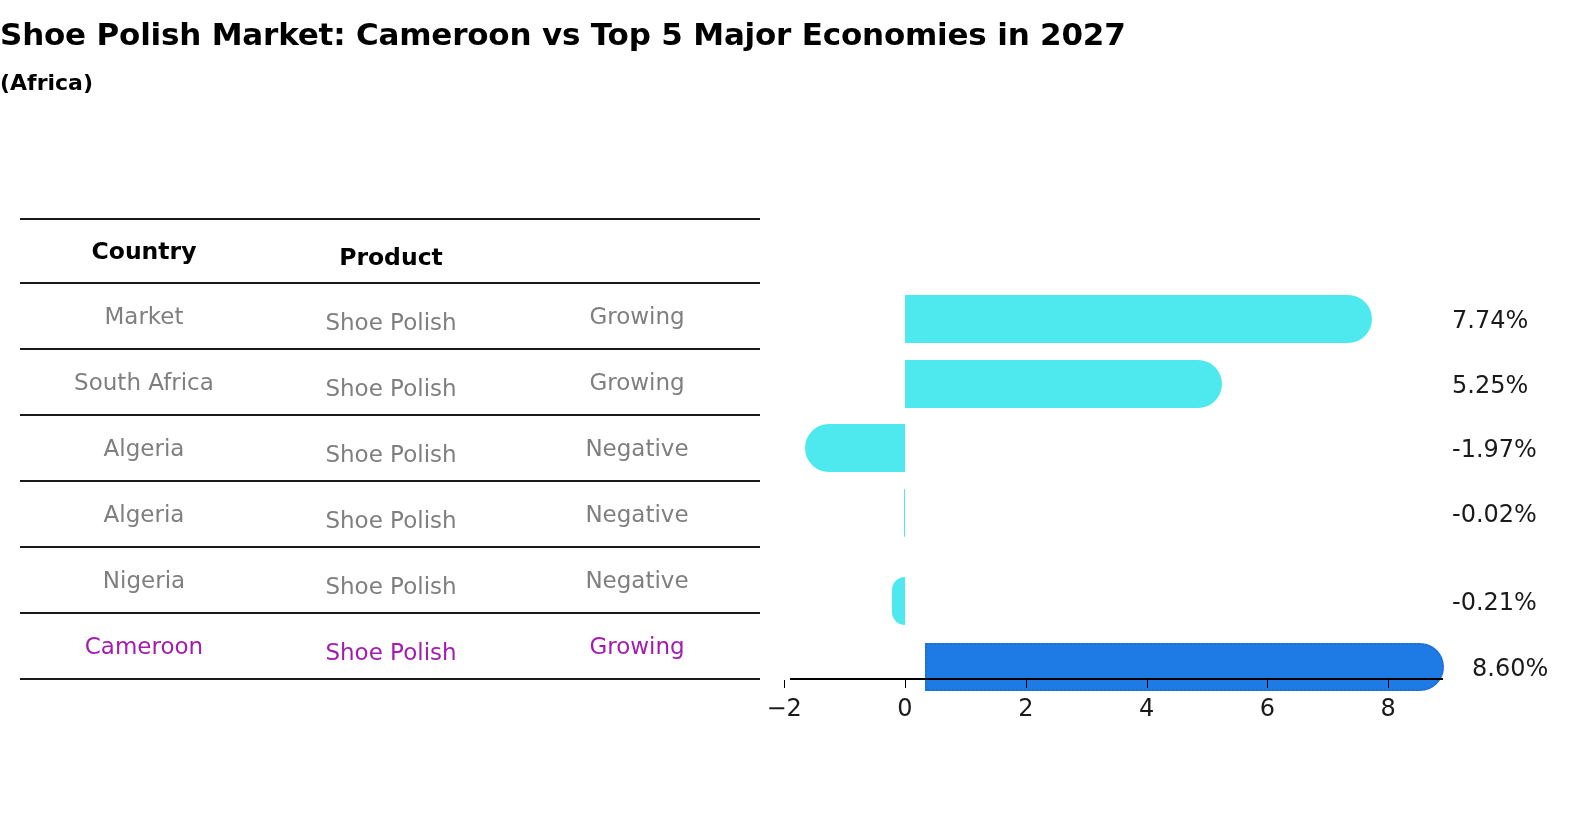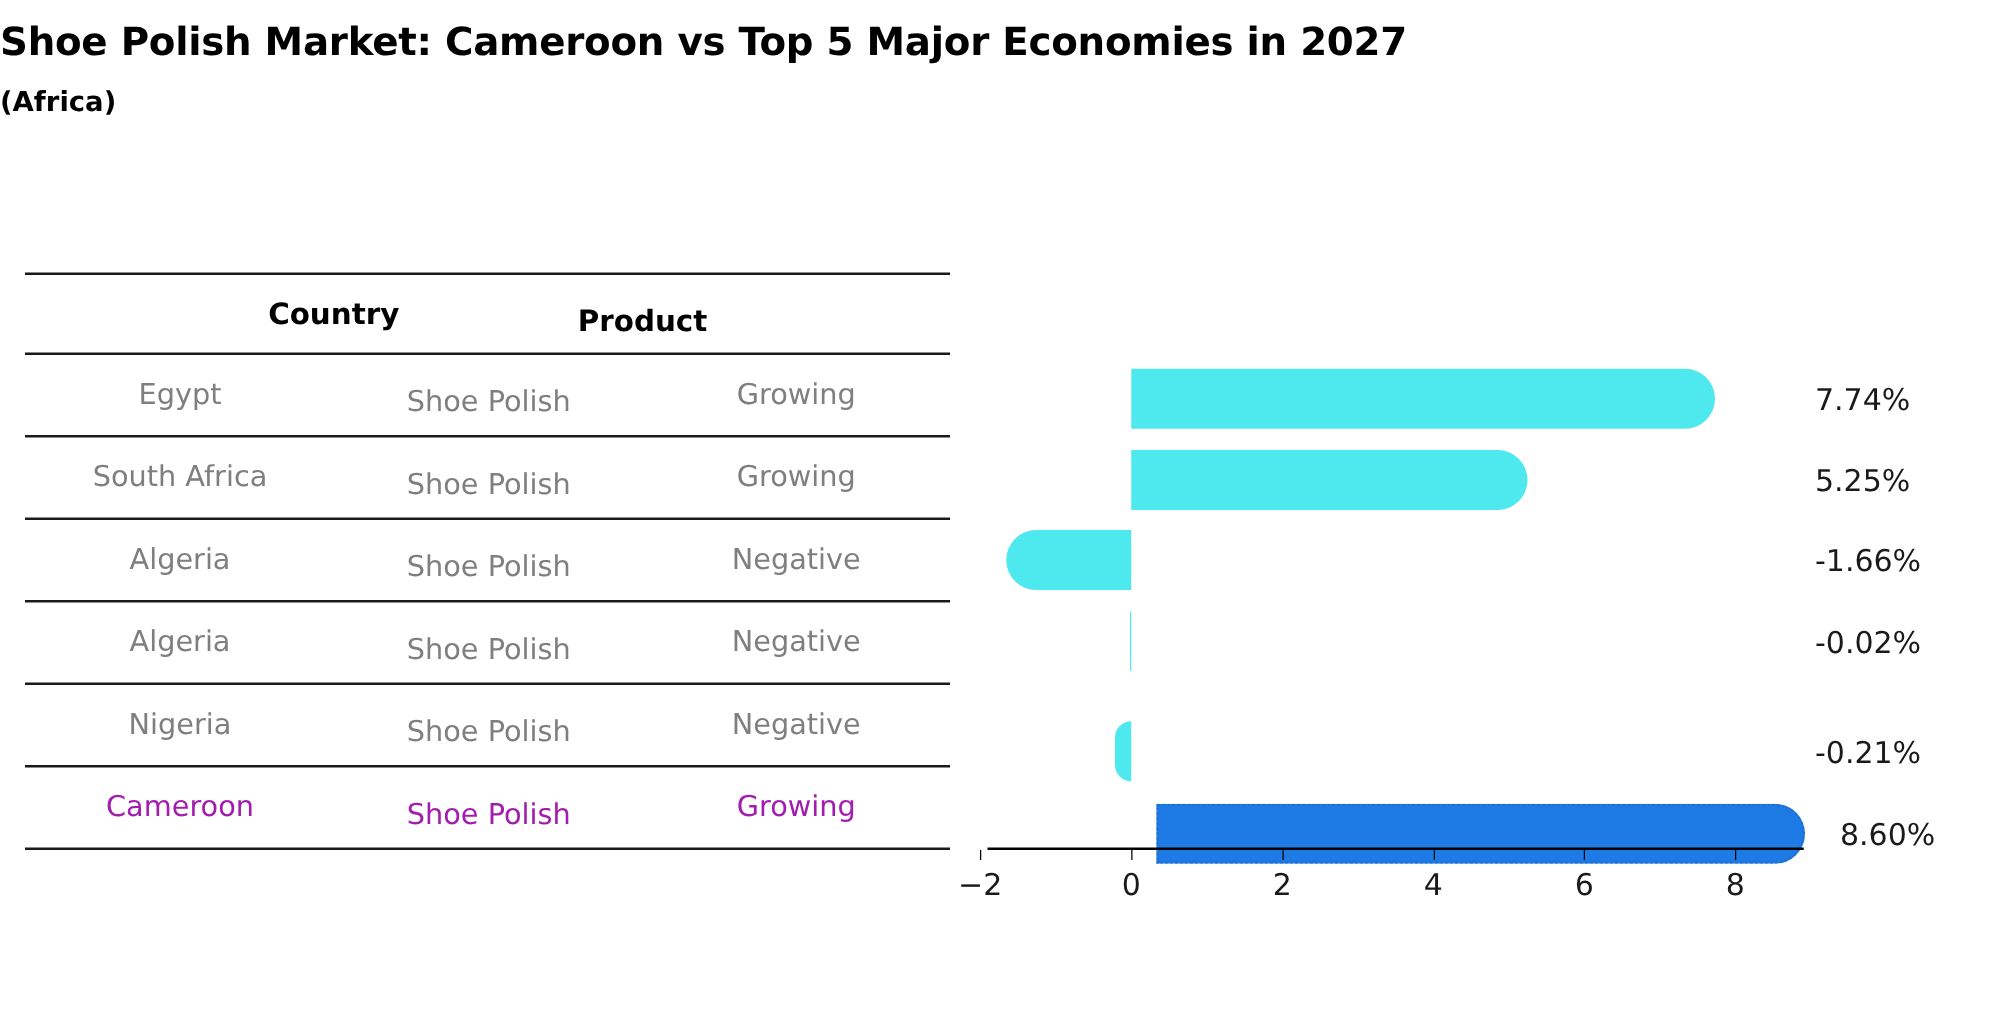--- a/index.html
+++ b/index.html
@@ -47,21 +47,20 @@
   }
   .trule {
     height: 0;
     border-top: 2px solid #1a1a1a;
     width: 740px;
   }
   .trow {
     display: flex;
     align-items: center;
     height: 64px;
-    justify-content: center;
   }
   .trow.header { height: 62px; }
   .tcell {
     text-align: center;
     font-size: 23px;
     color: #7f7f7f;
     white-space: nowrap;
   }
   .trow.header .tcell {
     font-weight: bold;
@@ -146,21 +145,21 @@
 <div id="table-panel">
   <div class="trule"></div>
 
   <div class="trow header">
     <div class="tcell col-country">Country</div>
     <div class="tcell col-product">Product</div>
   </div>
 
   <div class="trule"></div>
   <div class="trow">
-    <div class="tcell col-country">Egypt</div>
+    <div class="tcell col-country">Market</div>
     <div class="tcell col-product">Shoe Polish</div>
     <div class="tcell col-lifecycle">Growing</div>
   </div>
 
   <div class="trule"></div>
   <div class="trow">
     <div class="tcell col-country">South Africa</div>
     <div class="tcell col-product">Shoe Polish</div>
     <div class="tcell col-lifecycle">Growing</div>
   </div>
@@ -201,21 +200,21 @@
       <div class="bar-row" style="left: 0px; top: 287px; width: 1596px;">
         <div class="bar pos" style="width: 467.496px; left: 905px; background: rgb(77, 233, 239);"></div>
         <div class="bar-value">7.74%</div>
       </div>
       <div class="bar-row" style="left: 0px; top: 351.5px; width: 1596px;">
         <div class="bar pos" style="width: 317.1px; left: 905px; background: rgb(77, 233, 239);"></div>
         <div class="bar-value">5.25%</div>
       </div>
       <div class="bar-row" style="left: 0px; top: 416px; width: 1596px;">
         <div class="bar neg" style="width: 100.264px; left: 804.736px; background: rgb(77, 233, 239);"></div>
-        <div class="bar-value">-1.66%</div>
+        <div class="bar-value">-1.97%</div>
       </div>
       <div class="bar-row" style="left: 0px; top: 480.5px; width: 1596px;">
         <div class="bar neg" style="width: 1.5px; left: 903.5px; background: rgb(77, 233, 239);"></div>
         <div class="bar-value">-0.02%</div>
       </div>
       <div class="bar-row" style="left: 0px; top: 569px; width: 1596px;">
         <div class="bar neg" style="width: 12.684px; left: 892.316px; background: rgb(77, 233, 239);"></div>
         <div class="bar-value">-0.21%</div>
       </div>
       <div class="bar-row" style="left: 0px; top: 635px; width: 1596px; margin-left: 20px;">

